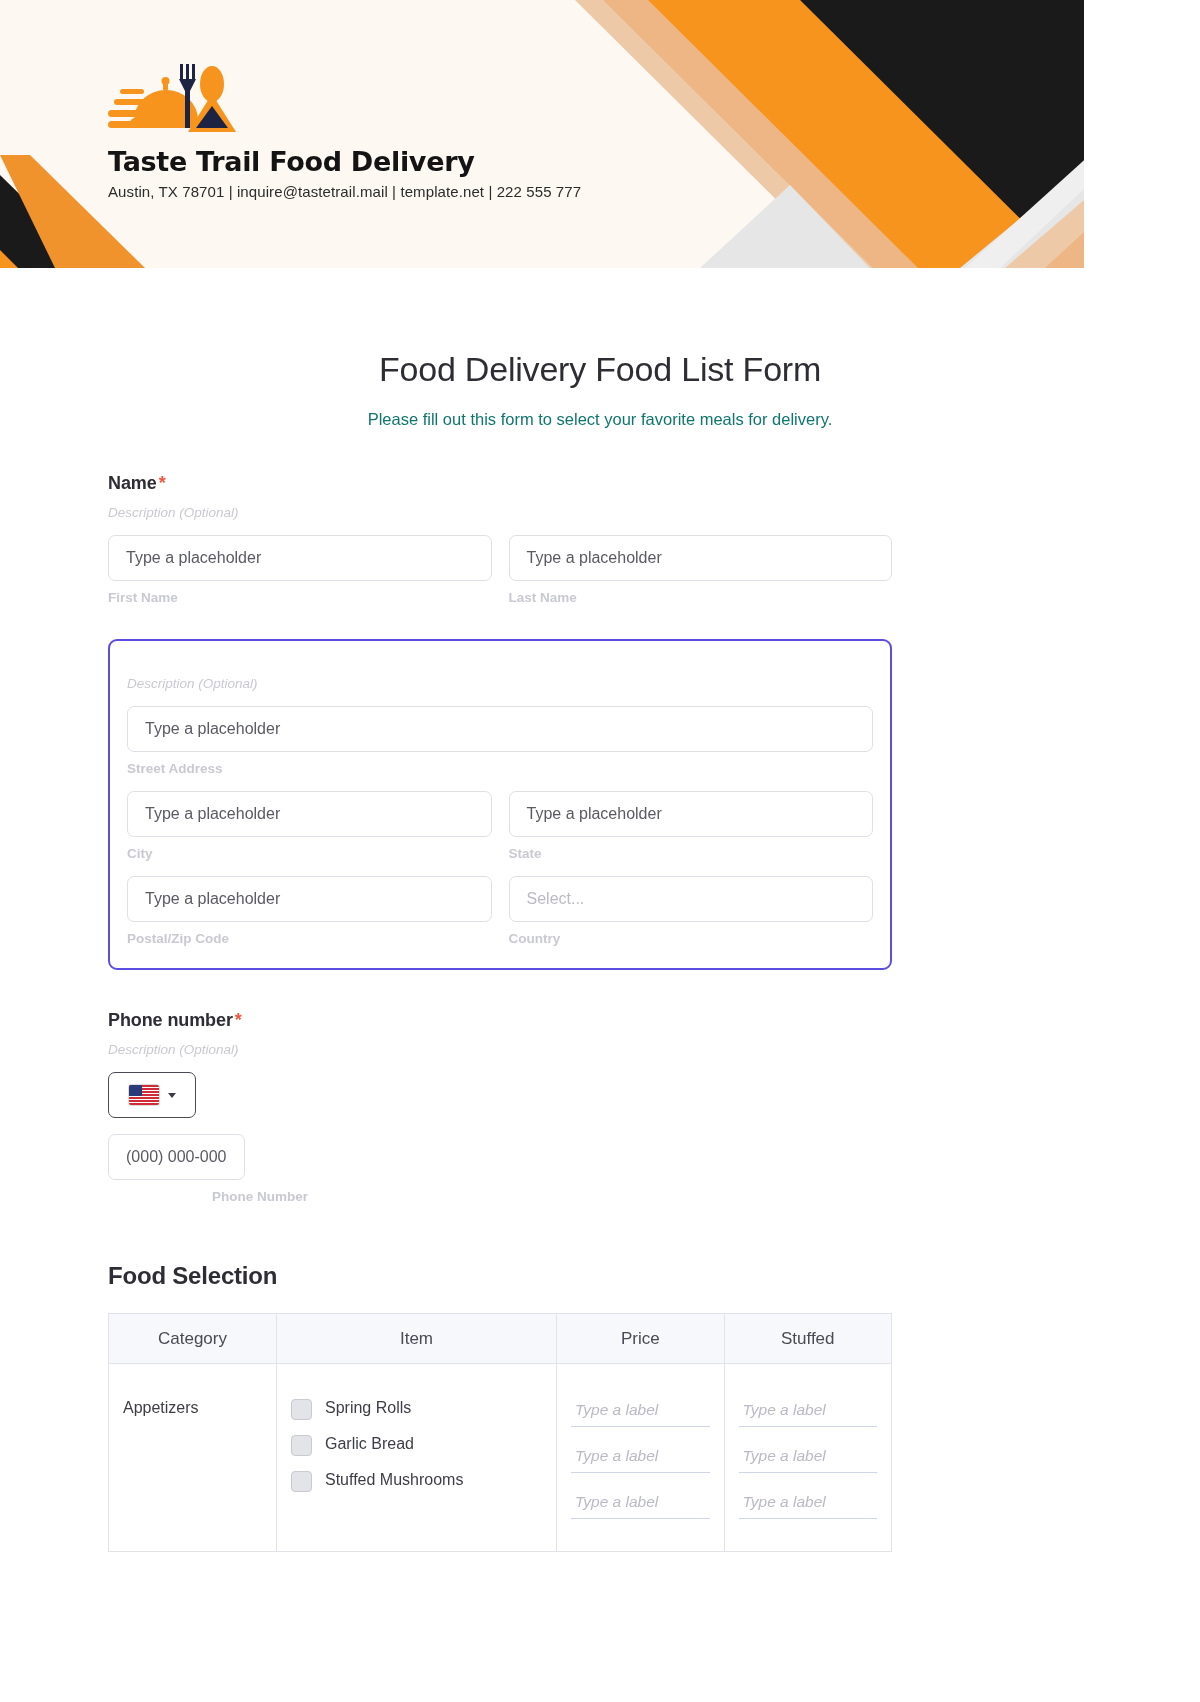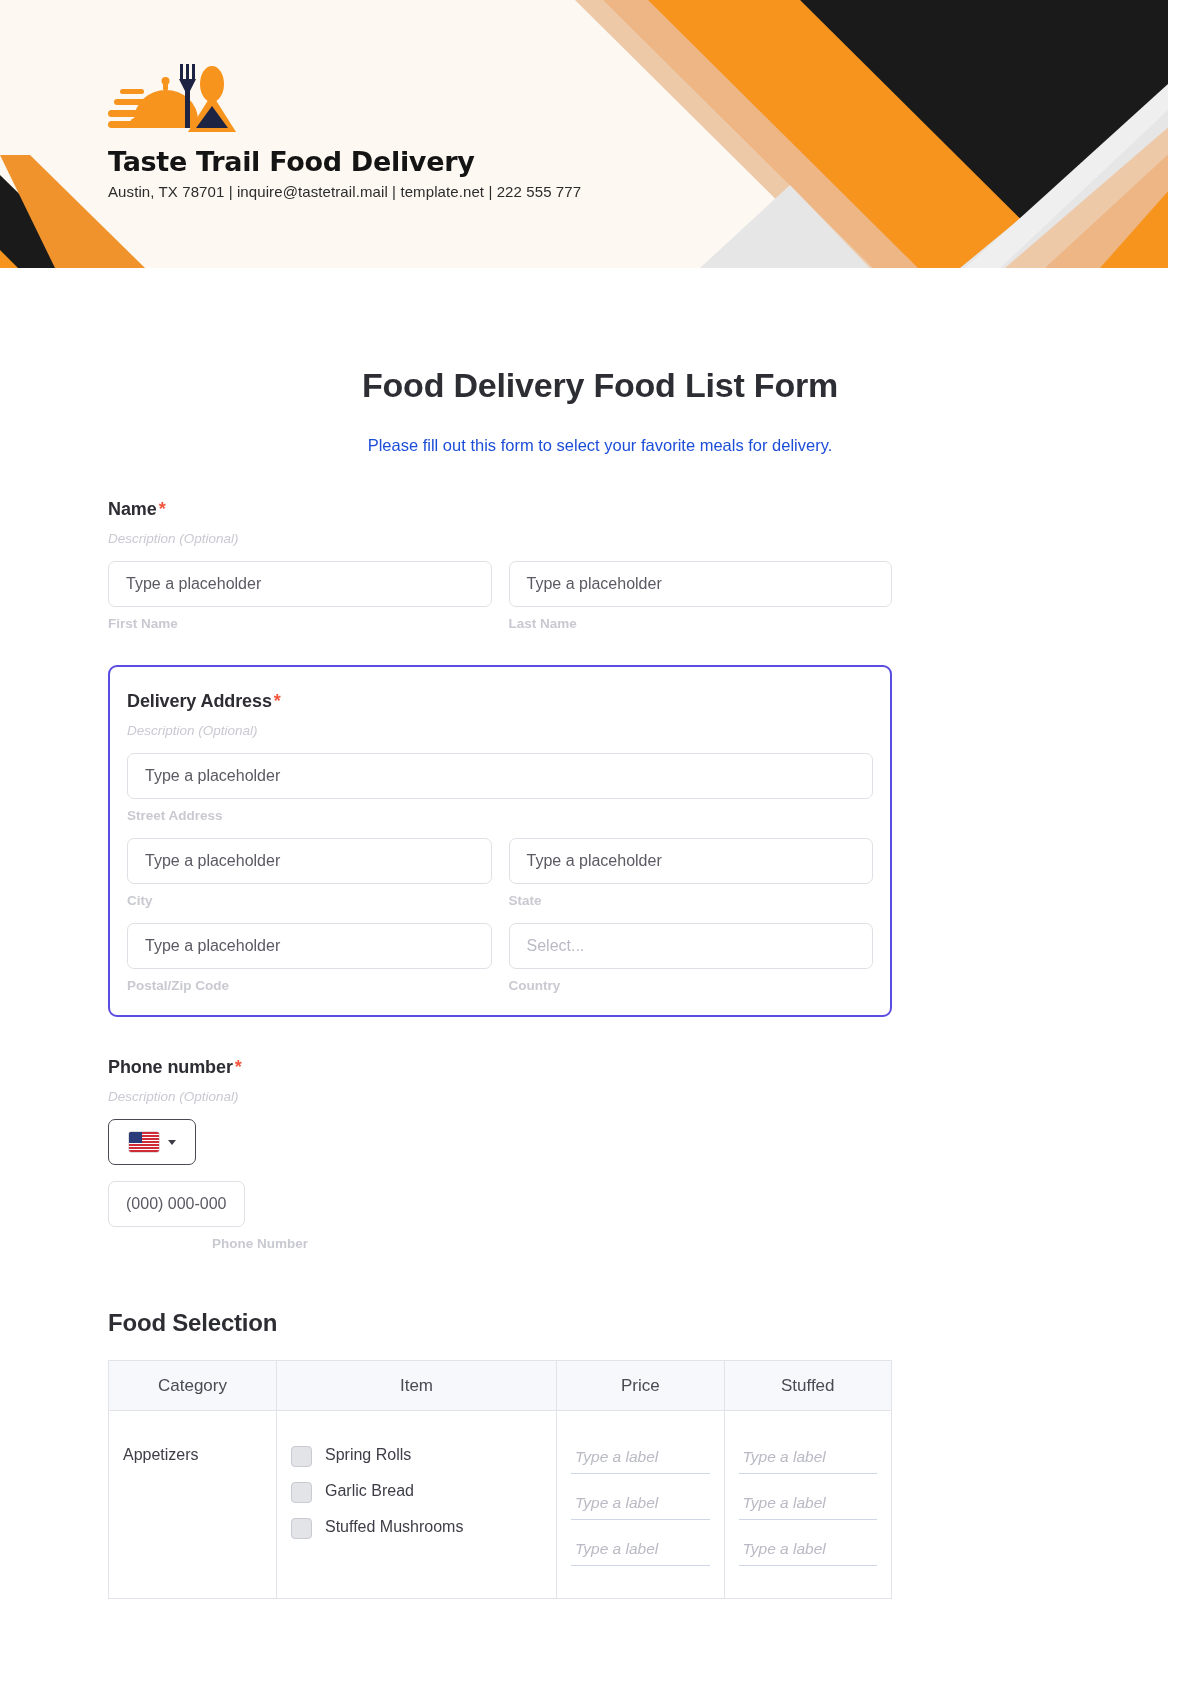--- a/index.html
+++ b/index.html
@@ -8,21 +8,21 @@
     width:1200px; height:1702px;
     background:#ffffff;
     font-family:"Liberation Sans", sans-serif;
     overflow:hidden;
     position:relative;
   }
 
   
   .header {
     position:relative;
-    width:1168px;
+    width:1084px;
     height:268px;
     background:#e5e5e5;
     overflow:hidden;
   }
   .header-art { position:absolute; inset:0; width:1200px; height:268px; }
 
   .brand { position:absolute; left:108px; top:58px; z-index:5; }
   .logo-wrap { width:130px; height:78px; position:relative; }
   .brand-name {
     margin-top:10px;
@@ -44,29 +44,29 @@
   
   .sheet {
     position:relative;
     width:1200px;
     padding:0;
     background:#fff;
   }
   .form-head { text-align:center; padding-top:82px; }
   .form-title {
     font-size:34px;
-    font-weight:bold;
+    font-weight:normal;
     color:#2d2d34;
-    margin:16px;
+    margin:0;
     letter-spacing:-0.2px;
   }
   .form-sub {
     font-size:16.5px;
-    color:#1d4ed8;
-    margin-top:31px;
+    color:#0f766e;
+    margin-top:21px;
   }
 
   .form-body { width:1000px; padding:0 108px; margin-top:44px; }
 
   .field { margin-bottom:0; }
   .field-label {
     font-size:18px;
     font-weight:bold;
     color:#2d2d34;
     letter-spacing:-0.1px;
@@ -269,23 +269,20 @@
           <div class="sub-label">First Name</div>
         </div>
         <div class="col">
           <div class="inp placeholder">Type a placeholder</div>
           <div class="sub-label">Last Name</div>
         </div>
       </div>
     </div>
 
     <div class="highlight-box">
-      <div class="field-label">
-        <span>Delivery Address</span><span class="req">*</span>
-      </div>
       <div class="field-desc">Description (Optional)</div>
 
       <div class="row">
         <div class="col">
           <div class="inp placeholder">Type a placeholder</div>
           <div class="sub-label">Street Address</div>
         </div>
       </div>
 
       <div class="row">

